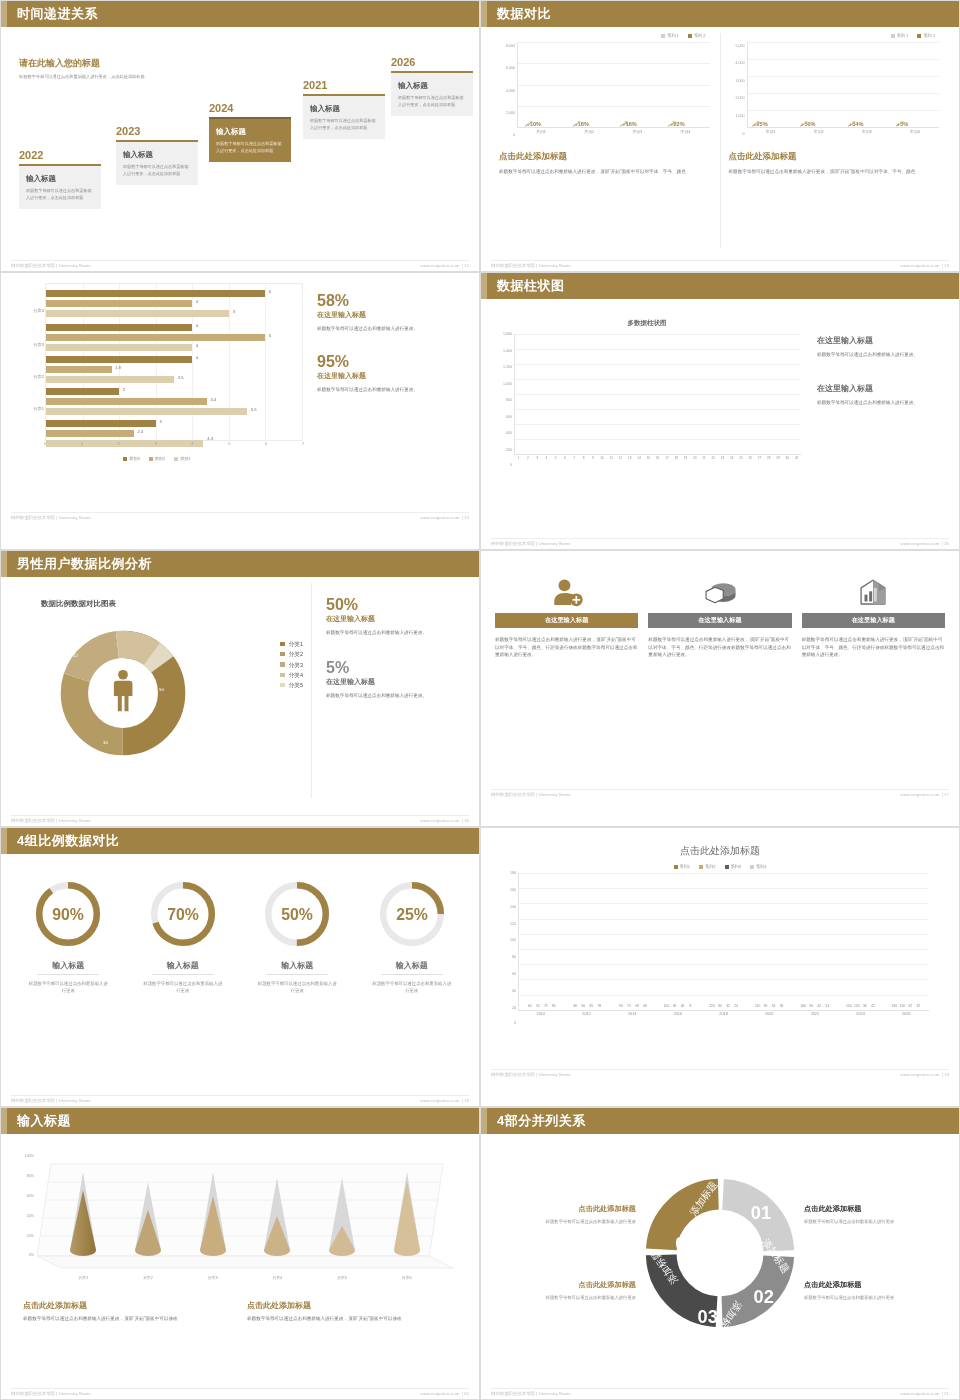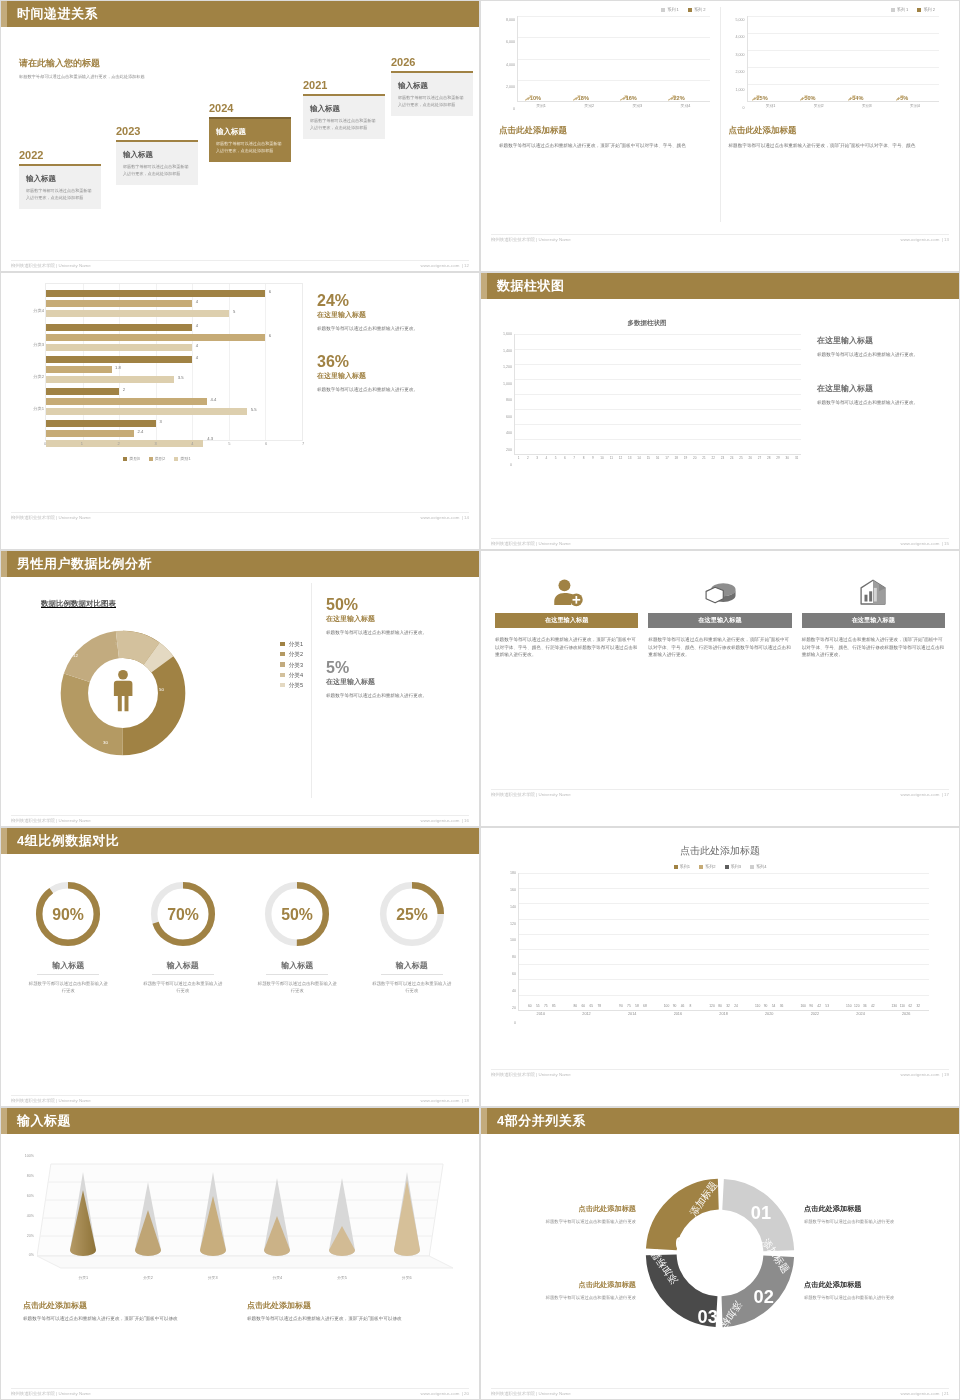--- a/index.html
+++ b/index.html
@@ -62,21 +62,21 @@
   .hb-val { position:absolute; font-size:4.2px; color:#707070; white-space:nowrap; }
   .hb-x { position:relative; margin-left:34px; height:9px; }
   .hb-x span { position:absolute; font-size:4px; color:#9a9a9a; transform:translateX(-50%); }
   .vgrid { position:absolute; top:0; bottom:0; width:1px; background:#f1f1f1; }
   .s14right { flex:1; padding-left:14px; padding-top:14px; }
   .bignum { font-size:16px; font-weight:bold; color:#a08244; line-height:1.05; }
   .subt { font-size:7px; font-weight:bold; color:#a08244; margin-bottom:5px; }
 
   
   .s16 { display:flex; height:215px; }
-  .s16l { width:300px; position:relative;text-decoration:underline; }
+  .s16l { width:300px; position:relative; }
   .s16r { flex:1; border-left:1px solid #ececec; padding-left:14px; padding-top:14px; }
   .dn-lab { position:absolute; font-size:4.4px; color:#fff; }
   .dlegend { position:absolute; right:8px; top:56px; font-size:5.6px; color:#555; line-height:1.85; }
   .dlegend i { width:4.5px; height:4.5px; display:inline-block; margin-right:4px; }
 
   
   .s17 { display:flex; gap:10px; height:215px; padding:16px 4px 0 4px; }
   .s17c { flex:1; }
   .s17ic { height:40px; display:flex; align-items:center; justify-content:center; }
   .s17bar { height:15px; display:flex; align-items:center; justify-content:center; color:#fff;
@@ -161,20 +161,24 @@
         </div>
       </div>
       <div class="ftr">
         <span>柳州铁道职业技术学院 | University Name</span>
         <span><span>www.octgenius.com</span> &nbsp;| <span>12</span></span>
       </div>
     </div>
   </div>
 
   <div class="slide">
+    <div class="hdr">
+      <div class="hdr-strip"></div>
+      <span class="hdr-t">数据对比</span>
+    </div>
     <div class="body">
       <div class="s13wrap">
 
         <div class="s13col">
           <div class="legend" style="justify-content:flex-end;margin-right:6px;">
             <span><i style="background:#cfcfcf"></i><span>系列 1</span></span>
             <span><i style="background:#a08244"></i><span>系列 2</span></span>
           </div>
           <div class="chart13">
             <div class="axis-y">
@@ -370,27 +374,27 @@
               <span style="left:100%">7</span>
           </div>
           <div class="legend" style="margin-top:6px">
             <span><i style="background:#a08244"></i><span>类别3</span></span>
             <span><i style="background:#c6ab76"></i><span>类别2</span></span>
             <span><i style="background:#ddcfae"></i><span>类别1</span></span>
           </div>
         </div>
         <div class="s14right">
           <div>
-            <div class="bignum">24%</div>
+            <div class="bignum">58%</div>
             <div class="subt">在这里输入标题</div>
             <p class="bodytxt">标题数字等都可以通过点击和重新输入进行更改。</p>
           </div>
           <div style="height:22px"></div>
           <div>
-            <div class="bignum">36%</div>
+            <div class="bignum">95%</div>
             <div class="subt">在这里输入标题</div>
             <p class="bodytxt">标题数字等都可以通过点击和重新输入进行更改。</p>
           </div>
         </div>
       </div>
       <div class="ftr">
         <span>柳州铁道职业技术学院 | University Name</span>
         <span><span>www.octgenius.com</span> &nbsp;| <span>14</span></span>
       </div>
     </div>

